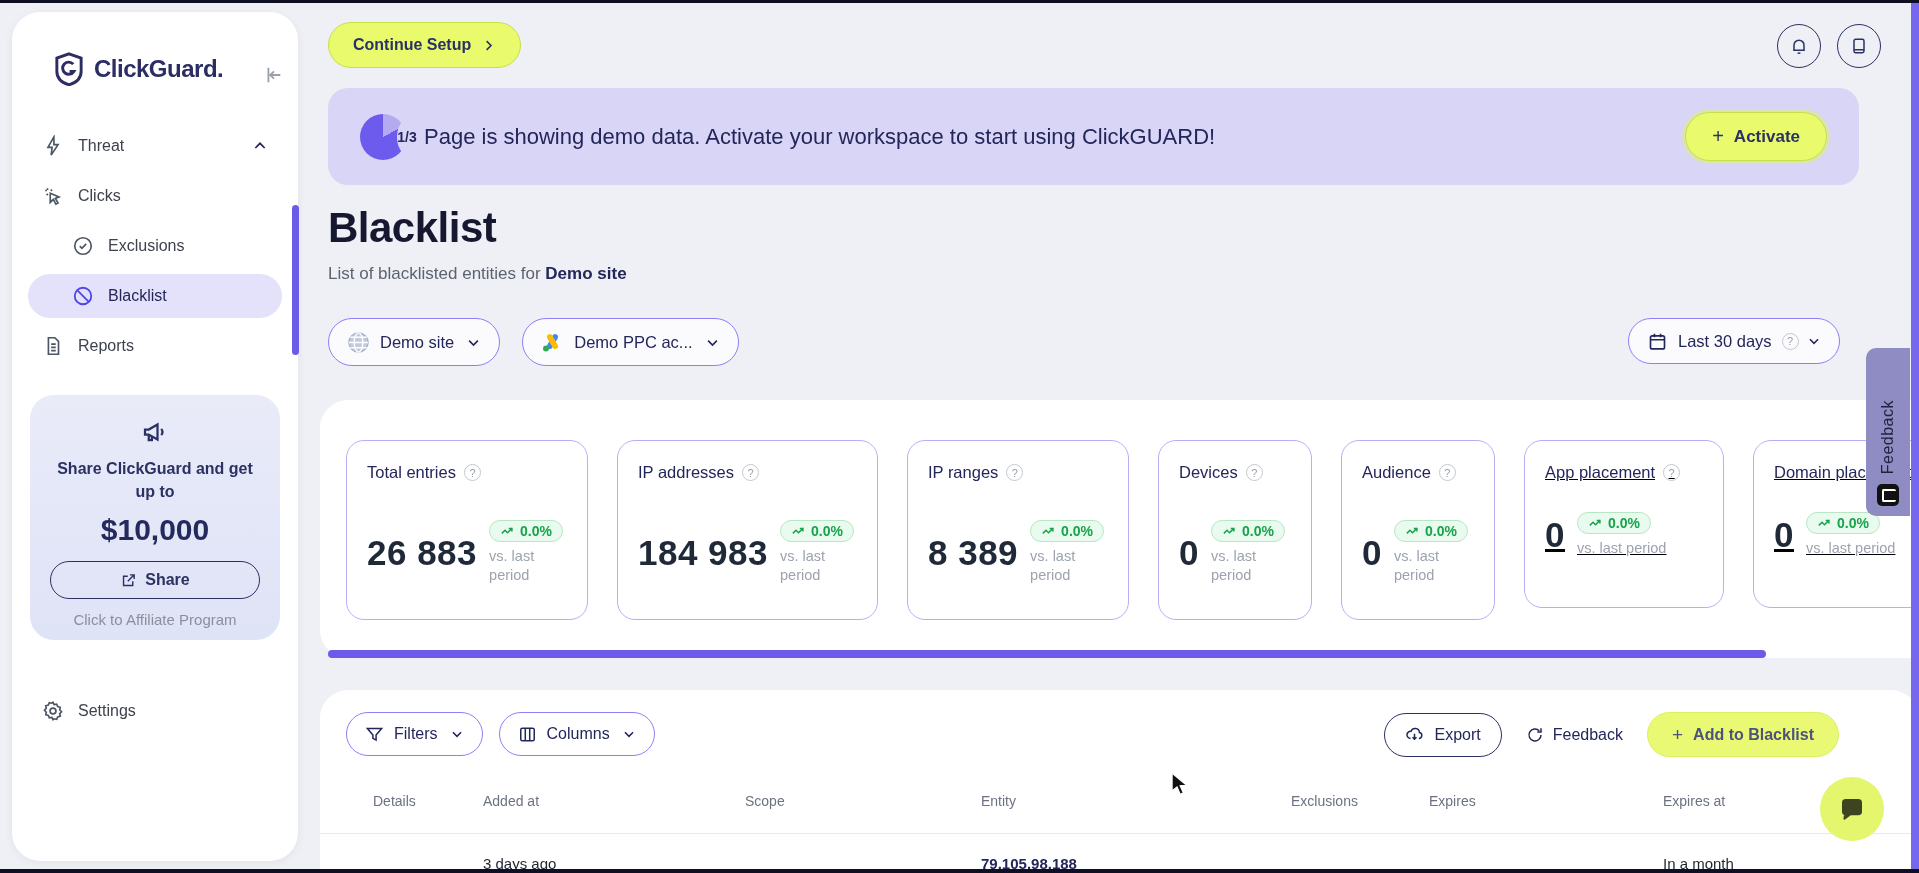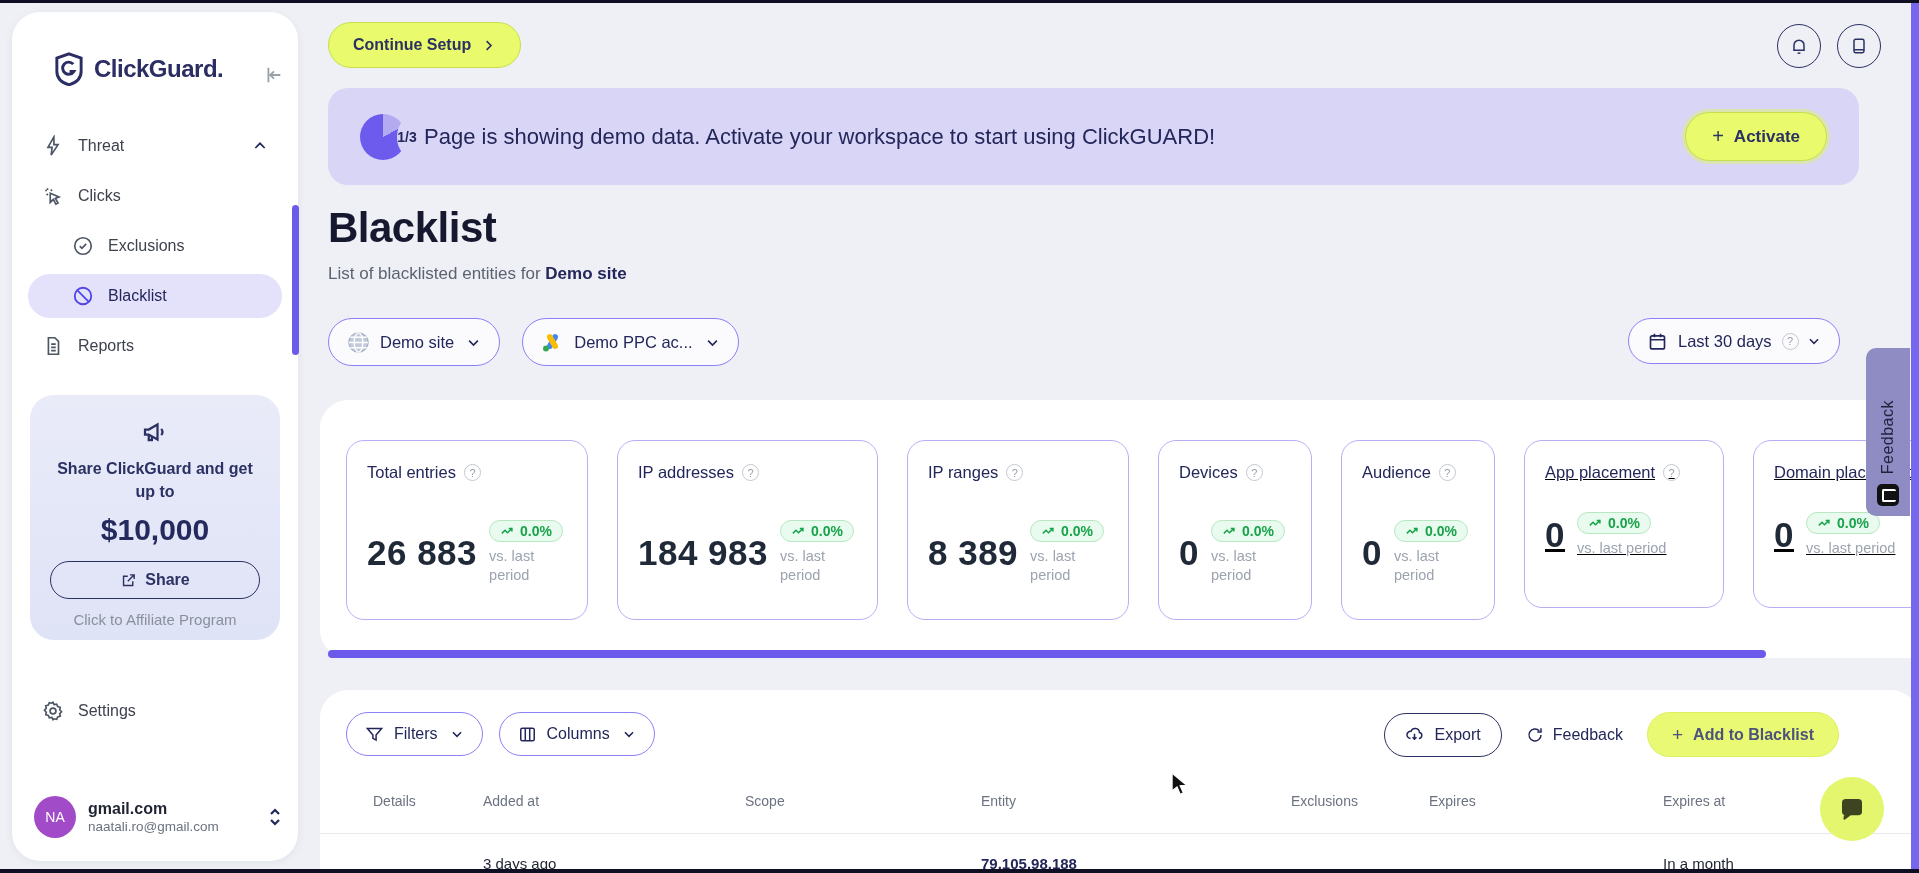--- a/index.html
+++ b/index.html
@@ -227,30 +227,20 @@
     </div>
 
     <div class="settings-row">
       <svg class="nico" viewBox="0 0 24 24" fill="none" stroke="currentColor" stroke-width="1.8">
         <circle cx="12" cy="12" r="3.2"></circle>
         <path d="M12 2.5l1.2 2.6 2.8-.6 1.1 2.7 2.8.7-.6 2.8 2 2.1-2 2.1.6 2.8-2.8.7-1.1 2.7-2.8-.6L12 21.5l-1.2-2.6-2.8.6-1.1-2.7-2.8-.7.6-2.8-2-2.1 2-2.1-.6-2.8 2.8-.7 1.1-2.7 2.8.6z"></path>
       </svg>
       <span class="settings-label">Settings</span>
     </div>
 
-    <div class="account">
-      <div class="avatar">NA</div>
-      <div class="acc-text">
-        <div class="acc-name">gmail.com</div>
-        <div class="acc-email">naatali.ro@gmail.com</div>
-      </div>
-      <svg class="acc-caret" viewBox="0 0 14 20" fill="none" stroke="currentColor" stroke-width="2.2">
-        <path d="M3 7l4-4 4 4M3 13l4 4 4-4"></path>
-      </svg>
-    </div>
   </nav>
 
   <button class="btn-lime continue-btn">
     <span>Continue Setup</span>
     <svg class="chev" viewBox="0 0 24 24" fill="none" stroke="currentColor" stroke-width="2.6">
         <path d="M9 5l7 7-7 7"></path>
       </svg>
   </button>
 
   <button class="round-icon-btn" style="left:1777px;">

